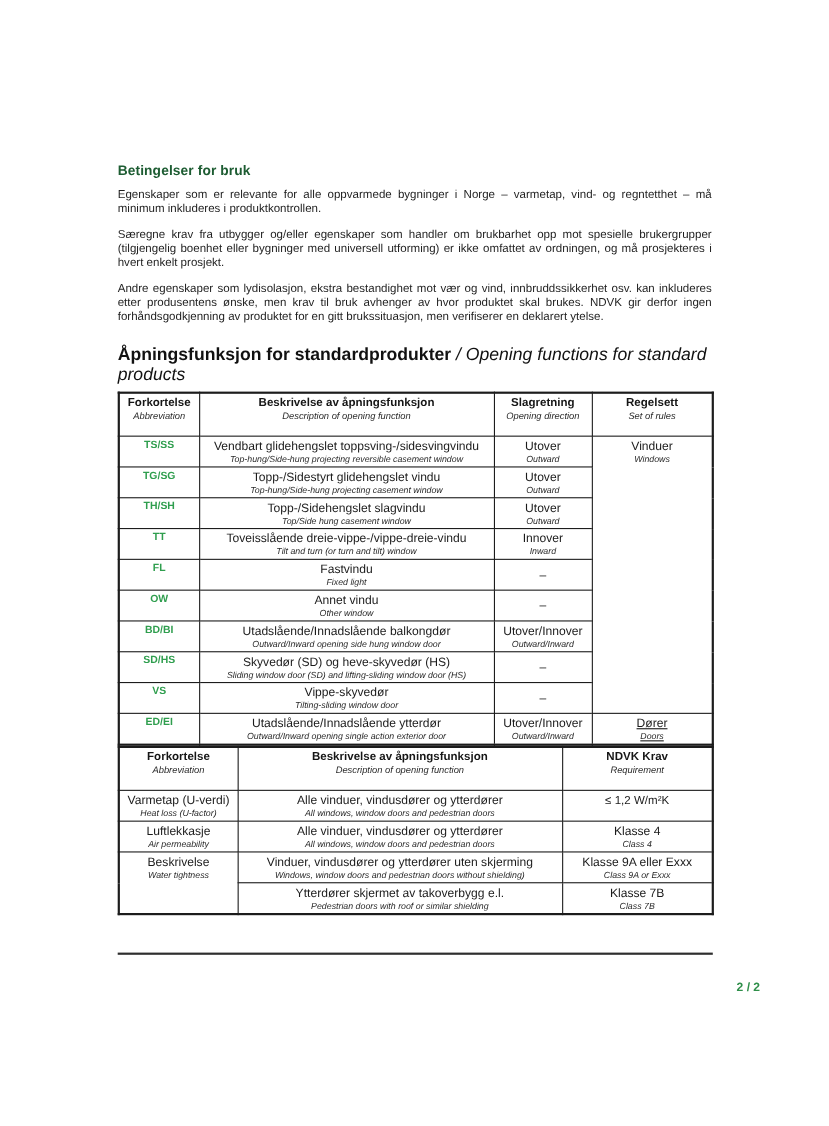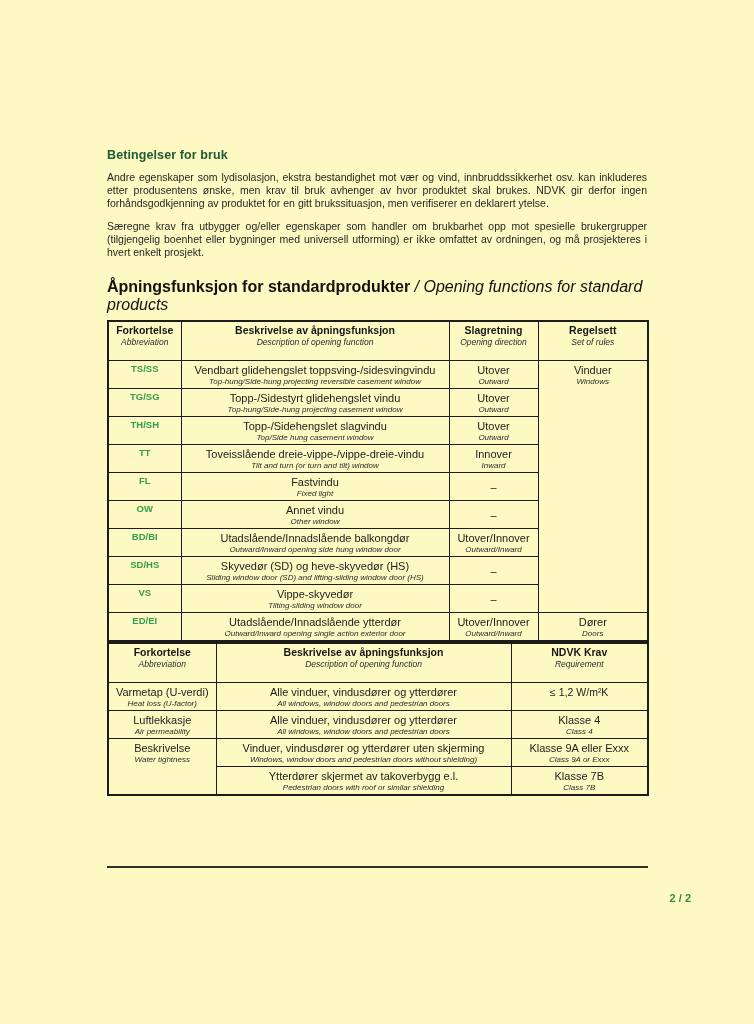--- a/index.html
+++ b/index.html
@@ -1,19 +1,19 @@
 <!DOCTYPE html>
 <html><head>
 <meta charset="utf-8">
 <style>
   html,body{margin:0;padding:0;background:#e8e8e8;}
   .page{
     position:relative;
     width:754px;height:1024px;
-    background:#fef9c3;
+    background:#ffffff;
     font-family:"Liberation Sans","DejaVu Sans",sans-serif;
     color:#1b1b1b;
     overflow:hidden;
     box-sizing:border-box;
   }
   .content{position:absolute;left:107px;top:148px;width:540px;}
   h1.doc-title{
     font-size:12.5px;font-weight:bold;color:#1d5c32;
     margin:0 0 9px 0;letter-spacing:.1px;
   }
@@ -40,21 +40,21 @@
   .th-en{font-size:8.5px;font-style:italic;font-weight:normal;color:#2a2a2a;margin-top:1px;}
   .no-line{font-size:11px;color:#1b1b1b;line-height:12px;padding-top:1px;}
   .en-line{font-size:8px;font-style:italic;color:#2a2a2a;line-height:9px;margin-top:1px;}
   td.code{
     text-align:center;vertical-align:middle;
     font-weight:bold;font-size:9.5px;color:#2f9e4e;
   }
   #opening-table tbody tr{height:26px;padding-left:36px;}
   #opening-table td.dash{vertical-align:middle;}
   td.rules{vertical-align:middle;padding-left:12px;}
-  td.rules-top{vertical-align:top;padding-left:12px;}
+  td.rules-top{vertical-align:top;padding-left:12px;text-decoration:underline;}
   #climatic-table tbody tr{height:25px;}
   td.prop-mid{vertical-align:middle;}
   td.req-center{vertical-align:middle;text-align:center;}
   td.req-center .no-line{font-size:10.5px;}
   .divider{
     position:absolute;left:107px;top:866px;width:541px;height:2px;
     background:#2e2e2e;
   }
   .page-number{
     position:absolute;top:892px;right:63px;
@@ -62,22 +62,23 @@
   }
 </style>
 </head>
 <body>
 
 <div class="page">
   <div class="content">
 
     <h1 class="doc-title">Betingelser for bruk</h1>
 
+    <p class="body-par">Egenskaper som er relevante for alle oppvarmede bygninger i Norge – varmetap, vind- og regntetthet – må minimum inkluderes i produktkontrollen.</p>
+    <p class="body-par">Særegne krav fra utbygger og/eller egenskaper som handler om brukbarhet opp mot spesielle brukergrupper (tilgjengelig boenhet eller bygninger med universell utforming) er ikke omfattet av ordningen, og må prosjekteres i hvert enkelt prosjekt.</p>
     <p class="body-par">Andre egenskaper som lydisolasjon, ekstra bestandighet mot vær og vind, innbruddssikkerhet osv. kan inkluderes etter produsentens ønske, men krav til bruk avhenger av hvor produktet skal brukes. NDVK gir derfor ingen forhåndsgodkjenning av produktet for en gitt brukssituasjon, men verifiserer en deklarert ytelse.</p>
-    <p class="body-par">Særegne krav fra utbygger og/eller egenskaper som handler om brukbarhet opp mot spesielle brukergrupper (tilgjengelig boenhet eller bygninger med universell utforming) er ikke omfattet av ordningen, og må prosjekteres i hvert enkelt prosjekt.</p>
 
     <div class="section-title">
       <span class="st-no">Åpningsfunksjon for standardprodukter</span><span class="st-en"> / </span><span class="st-en">Opening functions for standard products</span>
     </div>
 
     <table class="doc-table" id="opening-table">
       <colgroup>
           <col style="width:73px">
           <col style="width:268px">
           <col style="width:89px">

